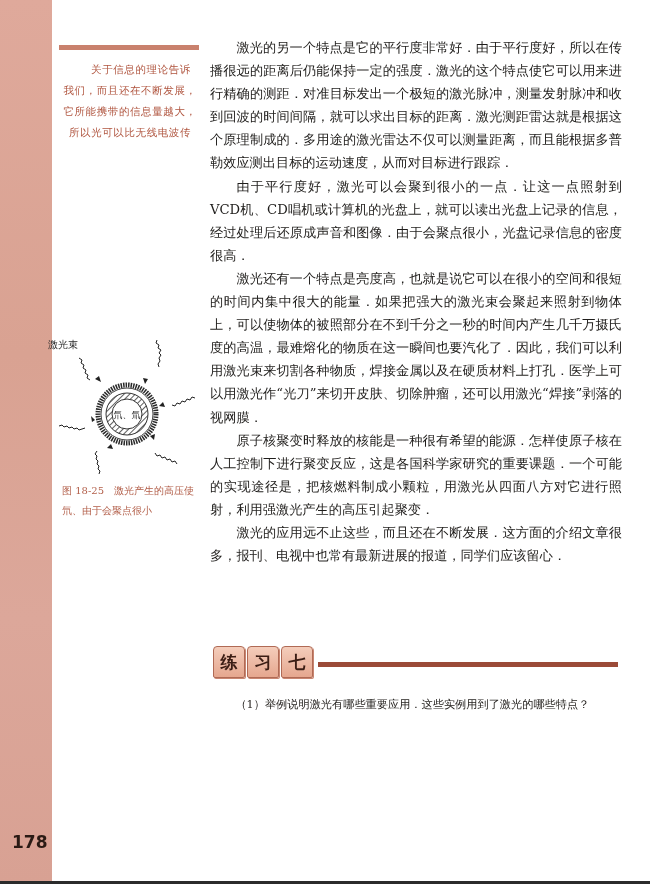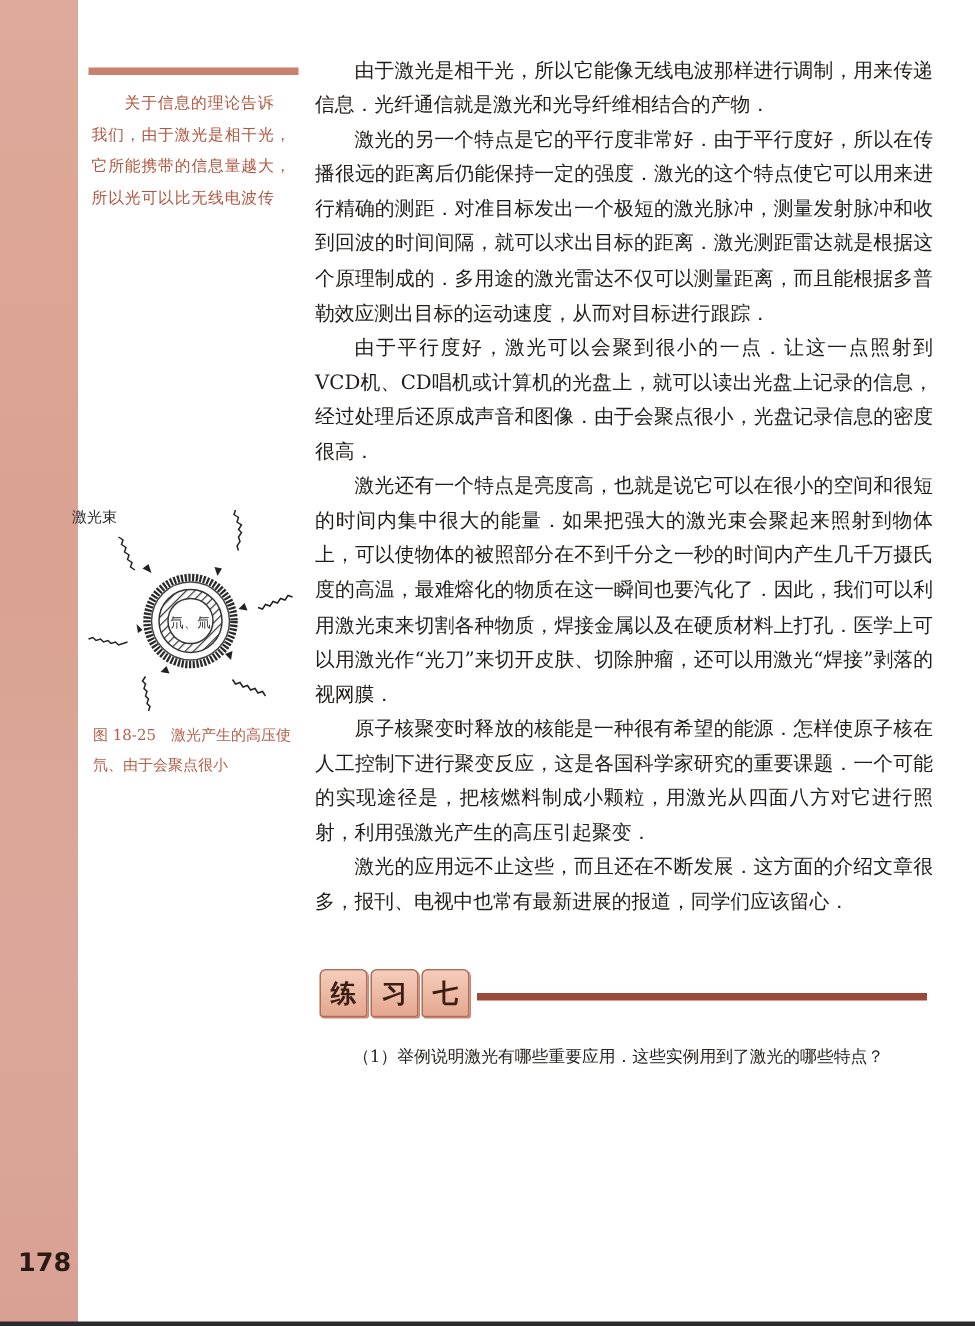--- a/index.html
+++ b/index.html
@@ -18,21 +18,21 @@
     font-family: "DejaVu Sans", sans-serif; font-weight: bold; font-size: 17px; color: #2a1a14;
   }
 
   .margin-rule {
     position: absolute; left: 59px; top: 45px; width: 140px; height: 5px;
     background: #c9816d;
   }
   .margin-note {
     position: absolute; left: 61px; top: 59px; width: 138px;
     font-family: "DejaVu Serif", serif; font-size: 10.5px; line-height: 21px;
-    color: #b0553f; letter-spacing: 0.6px;
+    color: #b0553f; letter-spacing: 0.6px; text-align: center;
   }
   .margin-note .indent { padding-left: 22px; }
 
   .figure { position: absolute; left: 57px; top: 336px; width: 140px; height: 140px; }
   .figure svg { width: 140px; height: 140px; }
   .figure-label {
     position: absolute; left: 48px; top: 338px;
     font-size: 10px; color: #2a2a2a;
   }
   .figure-caption {
@@ -74,21 +74,21 @@
 <body>
 
 <div class="left-strip"></div>
 <div class="bottom-line"></div>
 
 <div class="page-number">178</div>
 
 <div class="margin-rule"></div>
 <div class="margin-note">
   <div class="indent">关于信息的理论告诉</div>
-  <div>我们，由于激光是相干光，</div>
+  <div>我们，而且还在不断发展，</div>
   <div>它所能携带的信息量越大，</div>
   <div>所以光可以比无线电波传</div>
 </div>
 
 <div class="figure">
   <svg viewBox="0 0 140 140">
     <defs>
       <pattern id="hatch" width="4" height="4" patternUnits="userSpaceOnUse" patternTransform="rotate(45)">
         <line x1="0" y1="0" x2="0" y2="4" stroke="#333" stroke-width="1.6"></line>
       </pattern>
@@ -119,21 +119,20 @@
     </g>
   </svg>
 </div>
 <div class="figure-label">激光束</div>
 <div class="figure-caption">
   <div>图 18-25　激光产生的高压使</div>
   <div>氘、由于会聚点很小</div>
 </div>
 
 <div class="main">
-  <p>由于激光是相干光，所以它能像无线电波那样进行调制，用来传递信息．光纤通信就是激光和光导纤维相结合的产物．</p>
   <p>激光的另一个特点是它的平行度非常好．由于平行度好，所以在传播很远的距离后仍能保持一定的强度．激光的这个特点使它可以用来进行精确的测距．对准目标发出一个极短的激光脉冲，测量发射脉冲和收到回波的时间间隔，就可以求出目标的距离．激光测距雷达就是根据这个原理制成的．多用途的激光雷达不仅可以测量距离，而且能根据多普勒效应测出目标的运动速度，从而对目标进行跟踪．</p>
   <p>由于平行度好，激光可以会聚到很小的一点．让这一点照射到VCD机、CD唱机或计算机的光盘上，就可以读出光盘上记录的信息，经过处理后还原成声音和图像．由于会聚点很小，光盘记录信息的密度很高．</p>
   <p>激光还有一个特点是亮度高，也就是说它可以在很小的空间和很短的时间内集中很大的能量．如果把强大的激光束会聚起来照射到物体上，可以使物体的被照部分在不到千分之一秒的时间内产生几千万摄氏度的高温，最难熔化的物质在这一瞬间也要汽化了．因此，我们可以利用激光束来切割各种物质，焊接金属以及在硬质材料上打孔．医学上可以用激光作“光刀”来切开皮肤、切除肿瘤，还可以用激光“焊接”剥落的视网膜．</p>
   <p>原子核聚变时释放的核能是一种很有希望的能源．怎样使原子核在人工控制下进行聚变反应，这是各国科学家研究的重要课题．一个可能的实现途径是，把核燃料制成小颗粒，用激光从四面八方对它进行照射，利用强激光产生的高压引起聚变．</p>
   <p>激光的应用远不止这些，而且还在不断发展．这方面的介绍文章很多，报刊、电视中也常有最新进展的报道，同学们应该留心．</p>
 </div>
 
 <div class="exercise-header">
   <div class="ex-tab t1">练</div>
   <div class="ex-tab t2">习</div>

